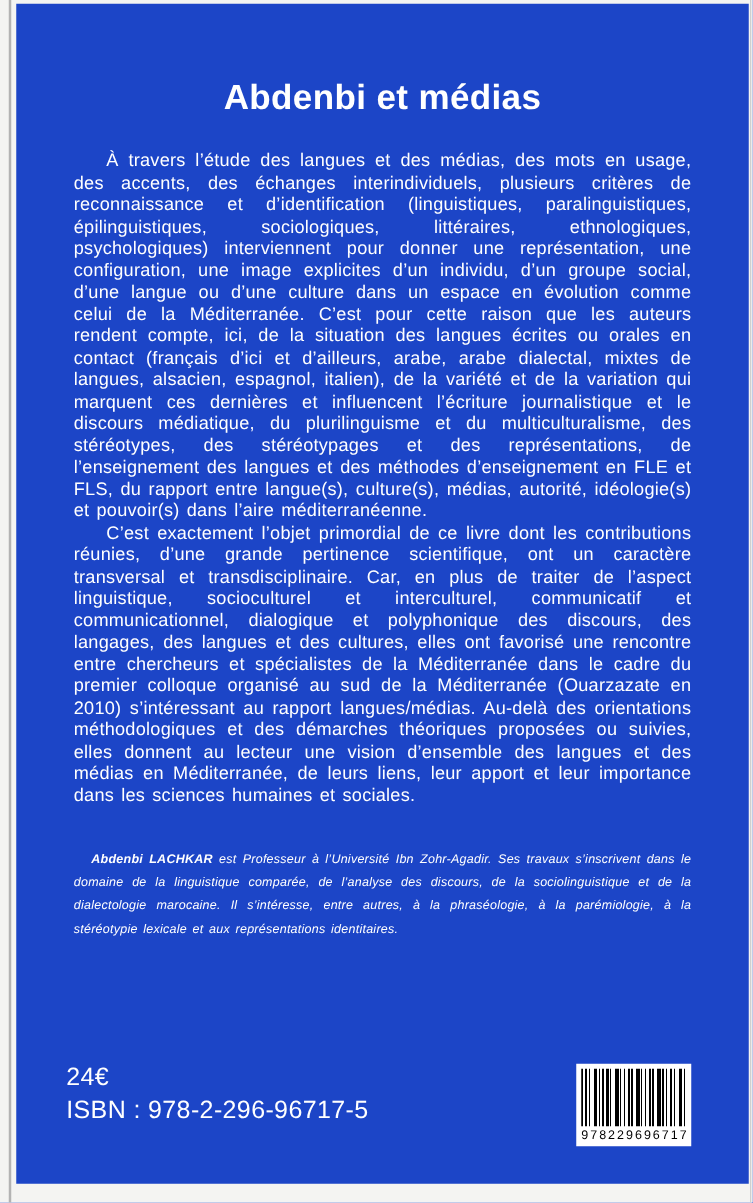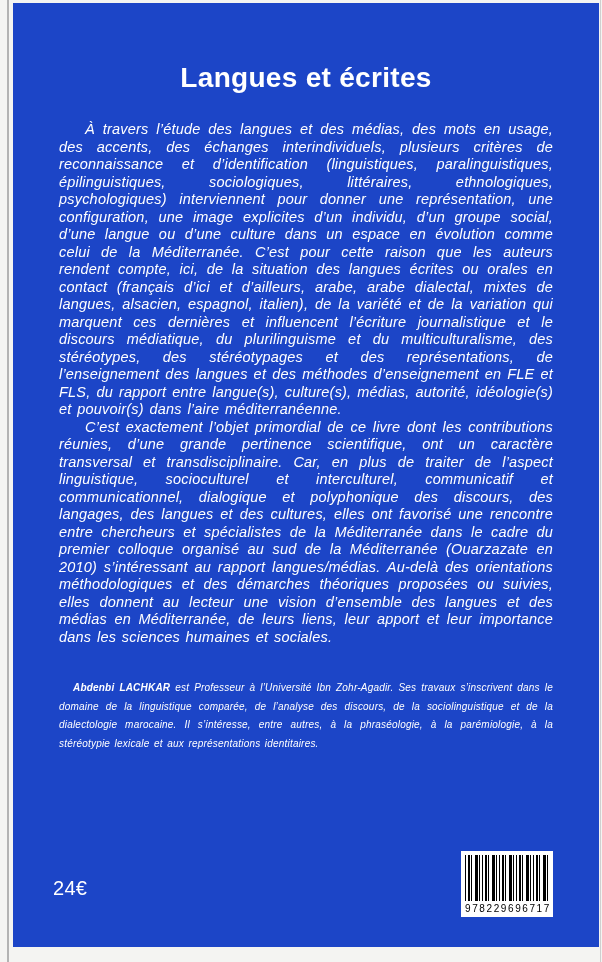--- a/index.html
+++ b/index.html
@@ -32,21 +32,21 @@
   }
   .title {
     margin: 58px 0 0 0;
     text-align: center;
     font-size: 28px;
     line-height: 34px;
     font-weight: bold;
     letter-spacing: 0.3px;
   }
   .title-line { display: block; }
-  .body { margin-top: 26px; font-style: italic; }
+  .body { margin-top: 26px; }
   .body p {
     margin: 0;
     text-align: justify;
     text-indent: 1.8em;
     font-size: 14.5px;
     line-height: 17.5px;
     letter-spacing: 0.2px;
     word-spacing: 1.5px;
   }
   .bio {
@@ -105,33 +105,34 @@
 </head>
 <body>
 
 <div class="page">
   <div class="spine-line"></div>
   <div class="right-edge-line"></div>
 
   <div class="cover">
 
     <h1 class="title">
-      <span class="title-line">Langues et écrites</span>
+      <span class="title-line">Abdenbi et médias</span>
     </h1>
 
     <div class="body">
       <p>À travers l’étude des langues et des médias, des mots en usage, des accents, des échanges interindividuels, plusieurs critères de reconnaissance et d’identification (linguistiques, paralinguistiques, épilinguistiques, sociologiques, littéraires, ethnologiques, psychologiques) interviennent pour donner une représentation, une configuration, une image explicites d’un individu, d’un groupe social, d’une langue ou d’une culture dans un espace en évolution comme celui de la Méditerranée. C’est pour cette raison que les auteurs rendent compte, ici, de la situation des langues écrites ou orales en contact (français d’ici et d’ailleurs, arabe, arabe dialectal, mixtes de langues, alsacien, espagnol, italien), de la variété et de la variation qui marquent ces dernières et influencent l’écriture journalistique et le discours médiatique, du plurilinguisme et du multiculturalisme, des stéréotypes, des stéréotypages et des représentations, de l’enseignement des langues et des méthodes d’enseignement en FLE et FLS, du rapport entre langue(s), culture(s), médias, autorité, idéologie(s) et pouvoir(s) dans l’aire méditerranéenne.</p>
       <p>C’est exactement l’objet primordial de ce livre dont les contributions réunies, d’une grande pertinence scientifique, ont un caractère transversal et transdisciplinaire. Car, en plus de traiter de l’aspect linguistique, socioculturel et interculturel, communicatif et communicationnel, dialogique et polyphonique des discours, des langages, des langues et des cultures, elles ont favorisé une rencontre entre chercheurs et spécialistes de la Méditerranée dans le cadre du premier colloque organisé au sud de la Méditerranée (Ouarzazate en 2010) s’intéressant au rapport langues/médias. Au-delà des orientations méthodologiques et des démarches théoriques proposées ou suivies, elles donnent au lecteur une vision d’ensemble des langues et des médias en Méditerranée, de leurs liens, leur apport et leur importance dans les sciences humaines et sociales.</p>
     </div>
 
     <p class="bio"><strong class="bio-name">Abdenbi LACHKAR</strong><span> est Professeur à l’Université Ibn Zohr-Agadir. Ses travaux s’inscrivent dans le domaine de la linguistique comparée, de l’analyse des discours, de la sociolinguistique et de la dialectologie marocaine. Il s’intéresse, entre autres, à la phraséologie, à la parémiologie, à la stéréotypie lexicale et aux représentations identitaires.</span></p>
 
     <div class="footer">
       <div class="price-block">
         <div>24€</div>
+        <div>ISBN : 978-2-296-96717-5</div>
       </div>
       <div class="barcode">
         <div class="bars"></div>
         <div class="barcode-number">9782296967175</div>
       </div>
     </div>
 
   </div>
 </div>
 

